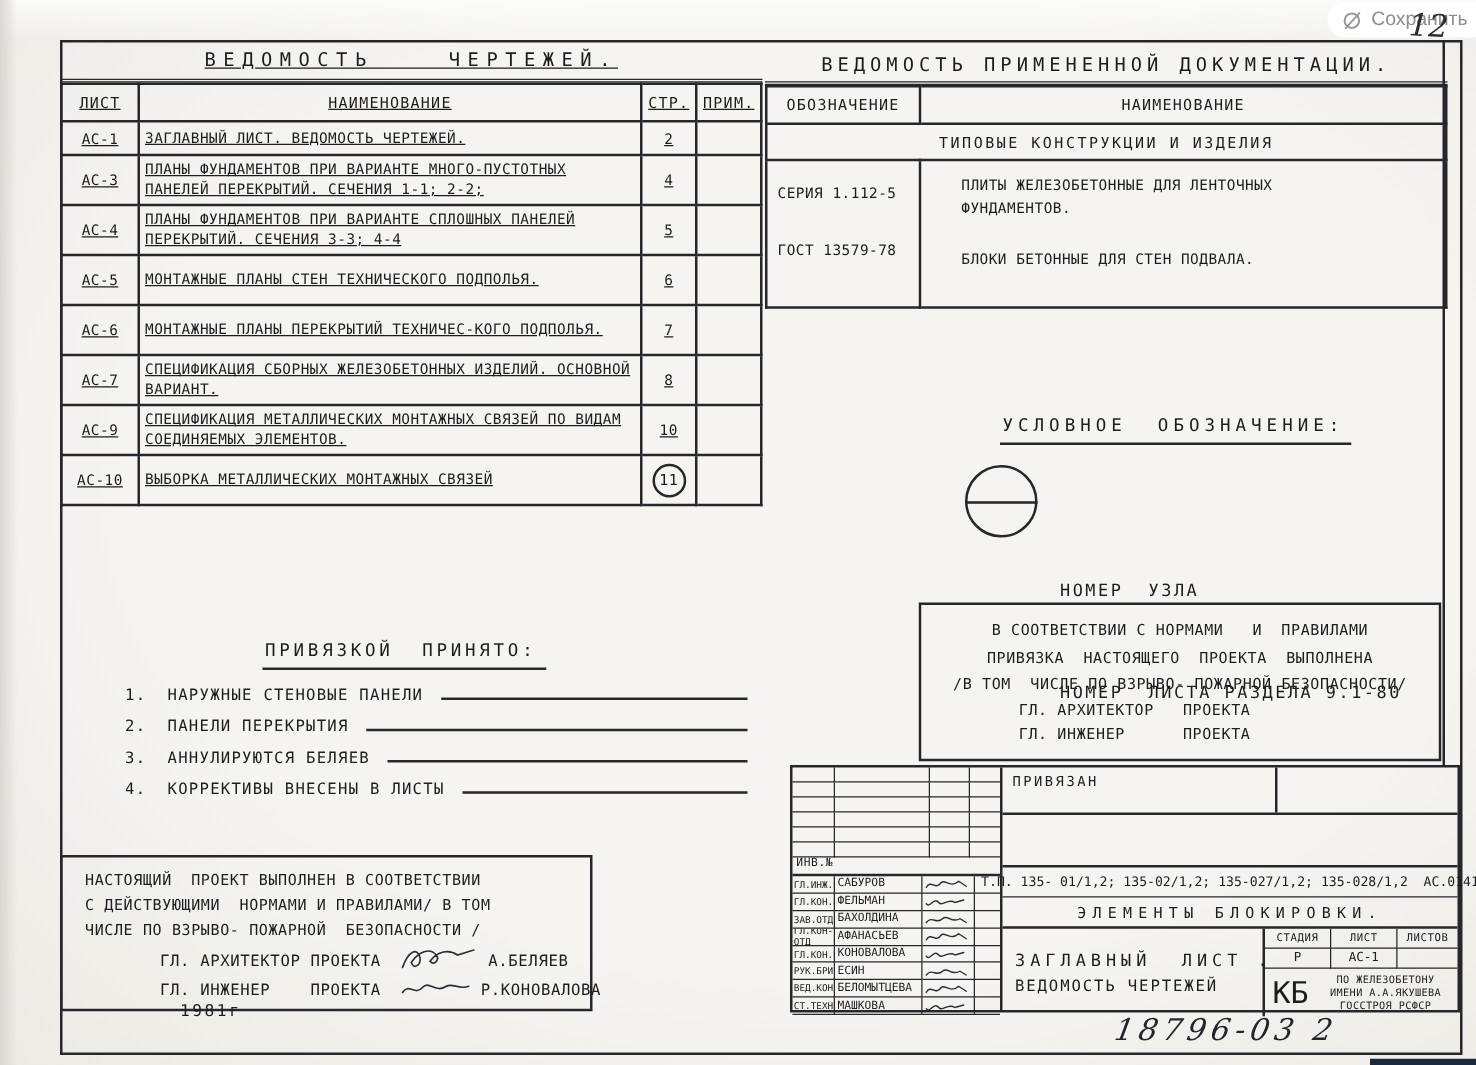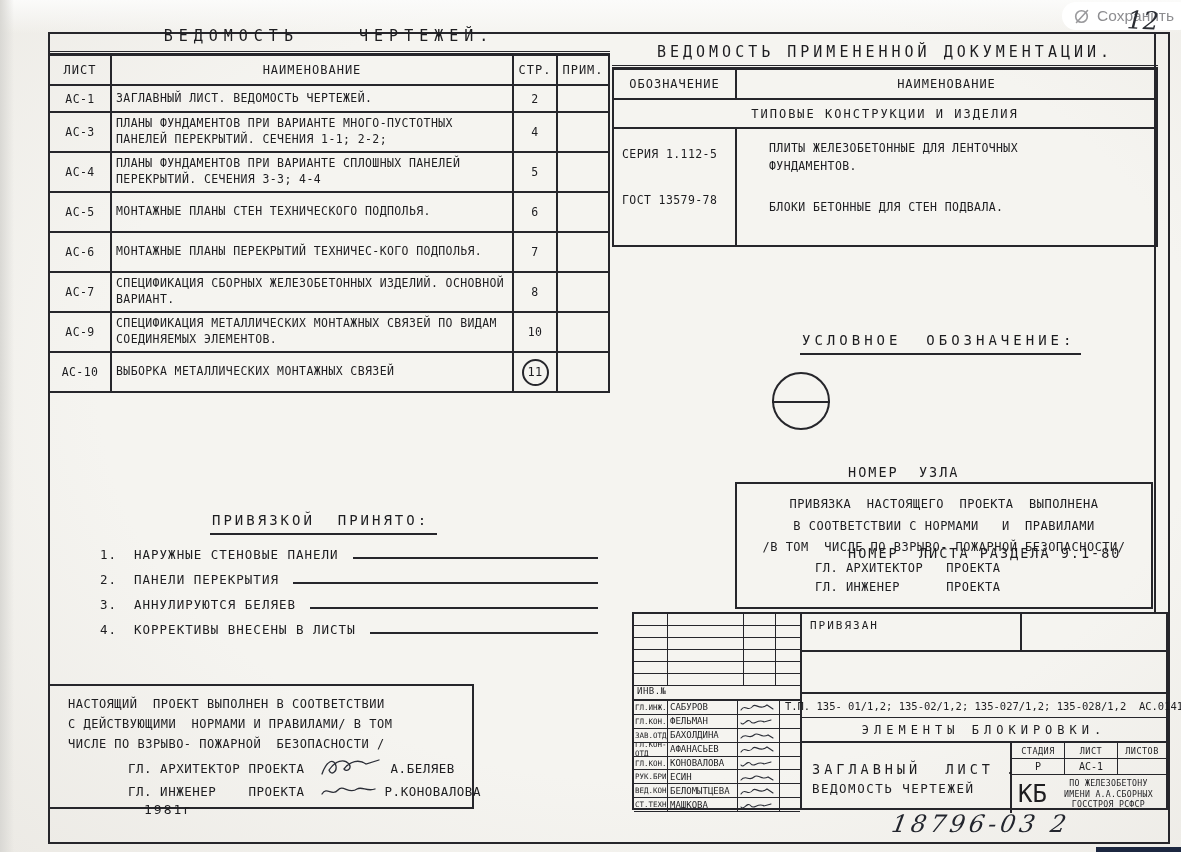--- a/index.html
+++ b/index.html
@@ -7,21 +7,21 @@
     background:
       linear-gradient(90deg,#d9d8d4 0px,rgba(217,216,212,0) 14px),
       linear-gradient(180deg,#fbfbfa 0px,rgba(251,251,250,0) 34px),
       radial-gradient(ellipse at 55% 45%, #f5f4f0 60%, #eceae5 100%);
     font-family:"DejaVu Sans Mono","Liberation Mono",monospace;
     color:#1d1d20;}
   
   .frame{position:absolute;left:48px;top:32px;width:1118px;height:808px;border:2px solid #26262b;}
   .innerline{position:absolute;left:1154px;top:32px;width:0;height:580px;border-left:2px solid #26262b;}
   
-  .tbl-drawings{position:absolute;left:48px;top:20px;width:562px;}
+  .tbl-drawings{position:absolute;left:48px;top:32px;width:562px;text-decoration:underline;}
   .tbl-title{height:31px;display:flex;align-items:center;justify-content:center;
     font-size:15px;letter-spacing:6px;border-bottom:3px double #26262b;white-space:pre;}
   table.grid{border-collapse:collapse;width:100%;table-layout:fixed;}
   table.grid td,table.grid th{border:2px solid #26262b;padding:2px 4px;font-weight:normal;}
   .tbl-drawings th{font-size:12px;letter-spacing:1px;height:24px;}
   .tbl-drawings td{font-size:11.5px;letter-spacing:.4px;vertical-align:middle;}
   .col-sheet{width:52px;text-align:center;}
   .col-page{width:34px;text-align:center;font-size:13px;}
   .col-note{width:42px;}
   td.name-cell{padding-left:20px;line-height:1.35;}
@@ -252,22 +252,22 @@
         </li>
         <li>
           <span class="num">4.</span>
           <span>КОРРЕКТИВЫ  ВНЕСЕНЫ  В ЛИСТЫ</span>
           <span class="fill"></span>
         </li>
       </ol>
   </div>
 
   <div class="notebox box-privyazka">
+    <div class="ln">В СООТВЕТСТВИИ С НОРМАМИ   И  ПРАВИЛАМИ</div>
     <div class="ln">ПРИВЯЗКА  НАСТОЯЩЕГО  ПРОЕКТА  ВЫПОЛНЕНА</div>
-    <div class="ln">В СООТВЕТСТВИИ С НОРМАМИ   И  ПРАВИЛАМИ</div>
     <div class="ln">/В ТОМ  ЧИСЛЕ ПО ВЗРЫВО- ПОЖАРНОЙ БЕЗОПАСНОСТИ/</div>
     <div class="ln role-ln">ГЛ. АРХИТЕКТОР   ПРОЕКТА</div>
     <div class="ln role-ln">ГЛ. ИНЖЕНЕР      ПРОЕКТА</div>
   </div>
 
   <div class="notebox box-compliance">
     <div class="ln">НАСТОЯЩИЙ  ПРОЕКТ ВЫПОЛНЕН В СООТВЕТСТВИИ</div>
     <div class="ln">С ДЕЙСТВУЮЩИМИ  НОРМАМИ И ПРАВИЛАМИ/ В ТОМ</div>
     <div class="ln">ЧИСЛЕ ПО ВЗРЫВО- ПОЖАРНОЙ  БЕЗОПАСНОСТИ /</div>
     <div class="sign-row">
@@ -404,21 +404,21 @@
           </div>
           <div class="stage-val">
             <div class="sc1">Р</div>
             <div class="sc2">АС-1</div>
             <div class="sc3"></div>
           </div>
           <div class="org-row">
             <div class="org-kb">КБ</div>
             <div class="org-lines" id="org-lines">
                 <div>ПО ЖЕЛЕЗОБЕТОНУ</div>
-                <div>ИМЕНИ А.А.СБОРНЫХ</div>
+                <div>ИМЕНИ А.А.ЯКУШЕВА</div>
                 <div>ГОССТРОЯ  РСФСР</div>
               </div>
           </div>
         </div>
       </div>
     </div>
   </div>
 
 </div>
 

